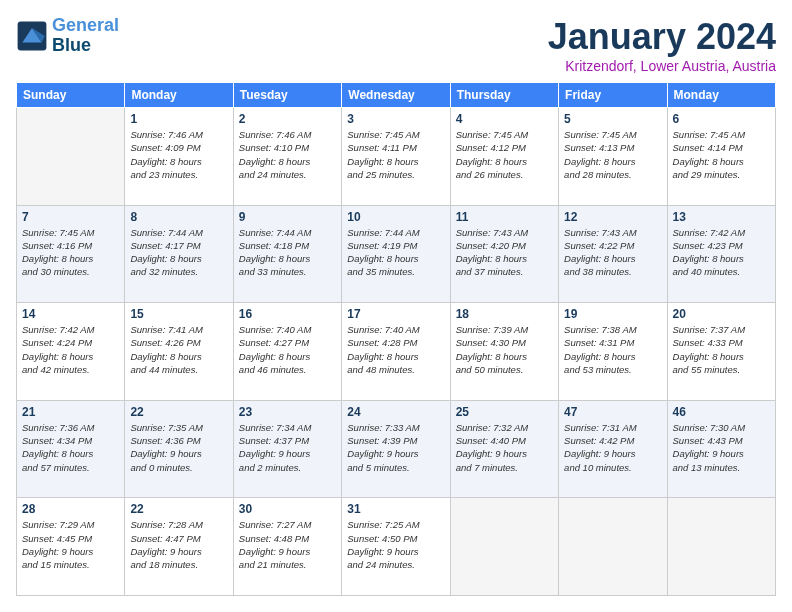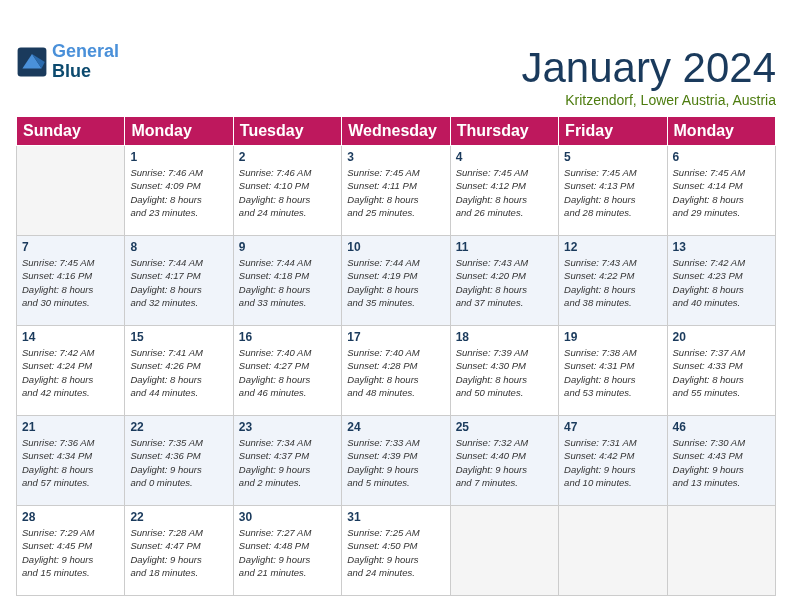--- a/index.html
+++ b/index.html
@@ -12,21 +12,21 @@
     }
     .page {
       width: 792px;
       height: 612px;
       padding: 16px;
       display: flex;
       flex-direction: column;
     }
     .header {
       display: flex;
-      align-items: center;
+      align-items: flex-start;
       justify-content: space-between;
       margin-bottom: 8px;
     }
     .logo {
       display: flex;
       align-items: center;
     }
     .logo-text {
       font-size: 18px;
       font-weight: bold;
@@ -38,41 +38,40 @@
     }
     .logo-icon {
       width: 32px;
       height: 32px;
       margin-right: 4px;
     }
     .title-section {
       text-align: right;
     }
     .month-year {
-      font-size: 42px;
-      font-weight: normal;
+      font-size: 36px;
+      font-weight: bold;
       color: #1a3a5c;
-      margin-top: 28px;
     }
     .location {
       font-size: 14px;
-      color: #4d7c0f;
+      color: #a21caf;
     }
     .calendar {
       flex: 1;
       border-collapse: collapse;
       width: 100%;
       font-size: 10px;
     }
     .calendar th {
-      background-color: #be185d;
+      background-color: #3b82f6;
       color: #fff;
       text-align: left;
       padding: 5px 6px;
-      font-size: 16px;
+      font-size: 12px;
       border: 1px solid #fff;
     }
     .calendar td {
       border: 1px solid #ccc;
       vertical-align: top;
       padding: 4px 5px;
       width: calc(100% / 7);
       background: #fff;
     }
     .calendar td.empty {

